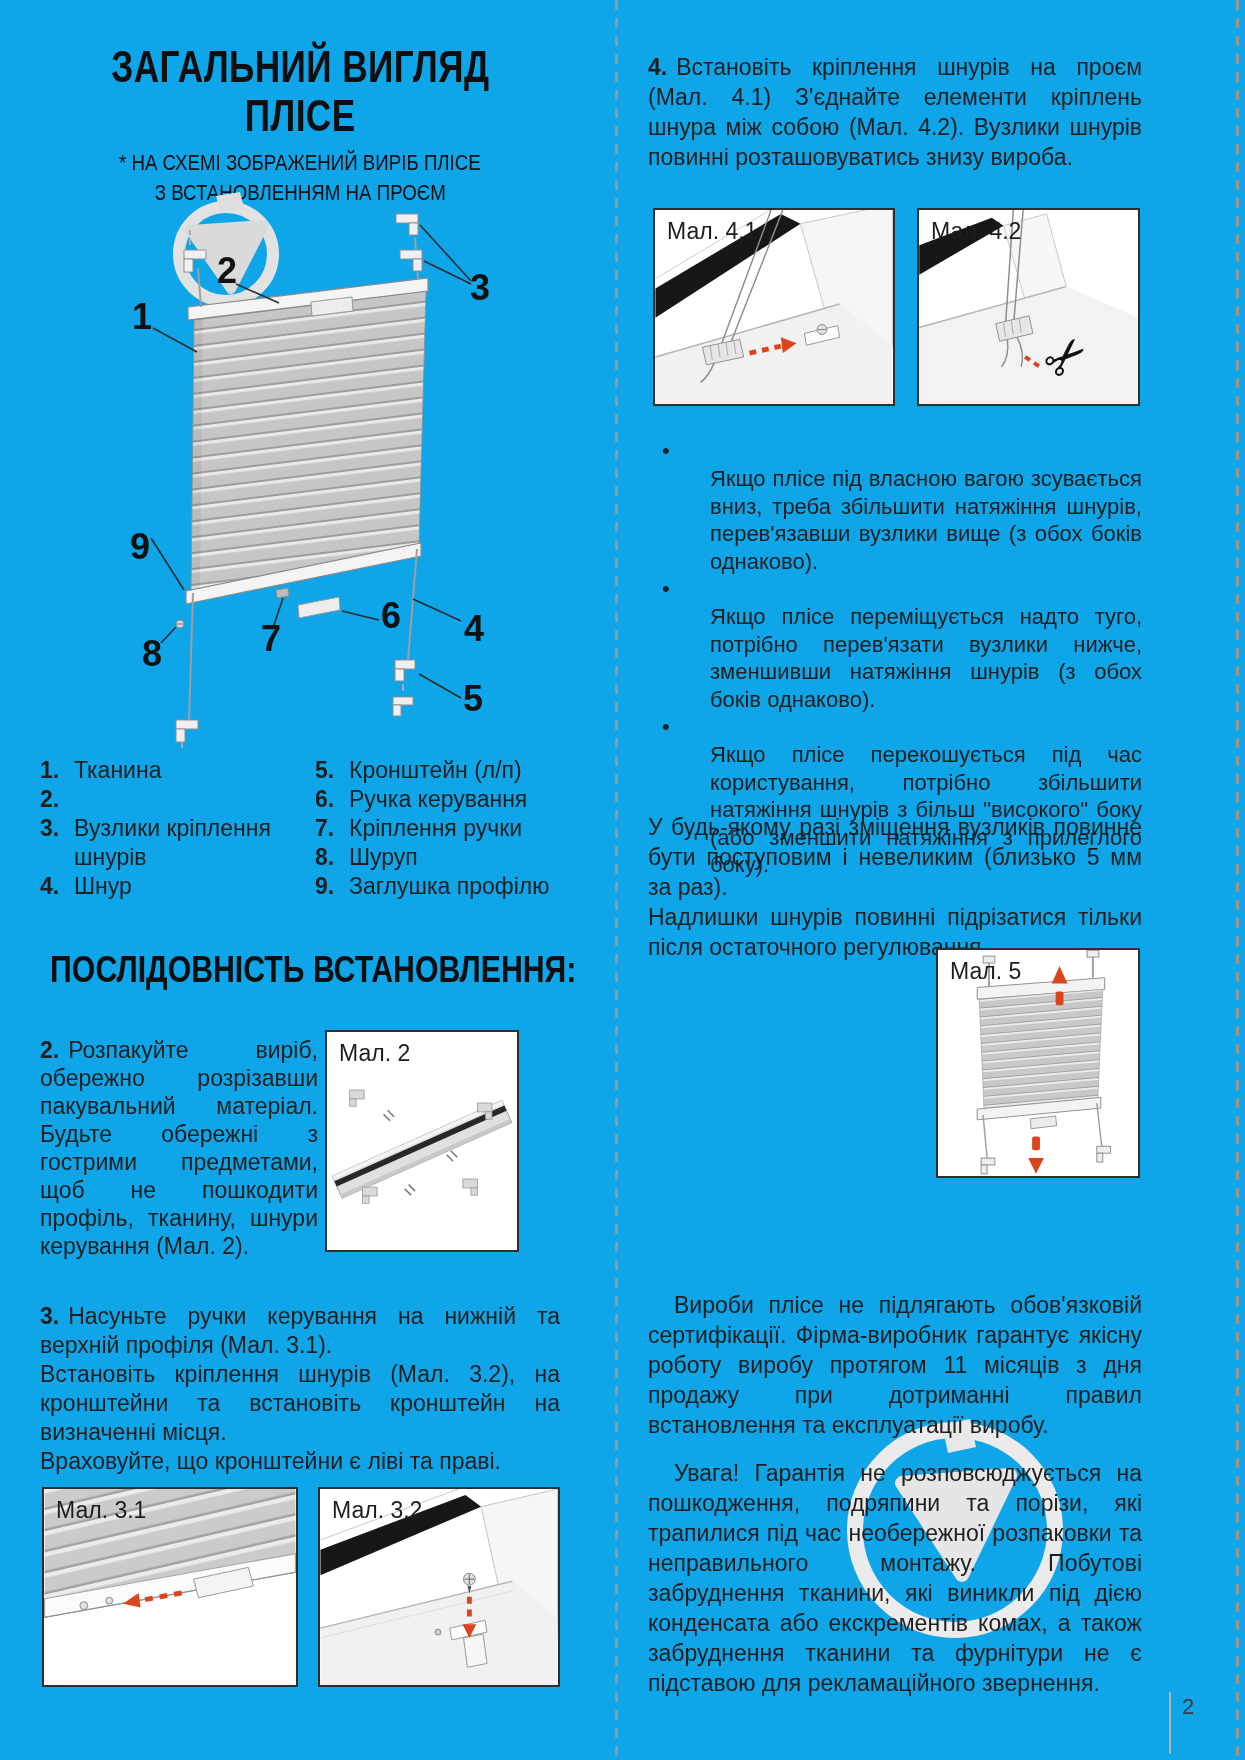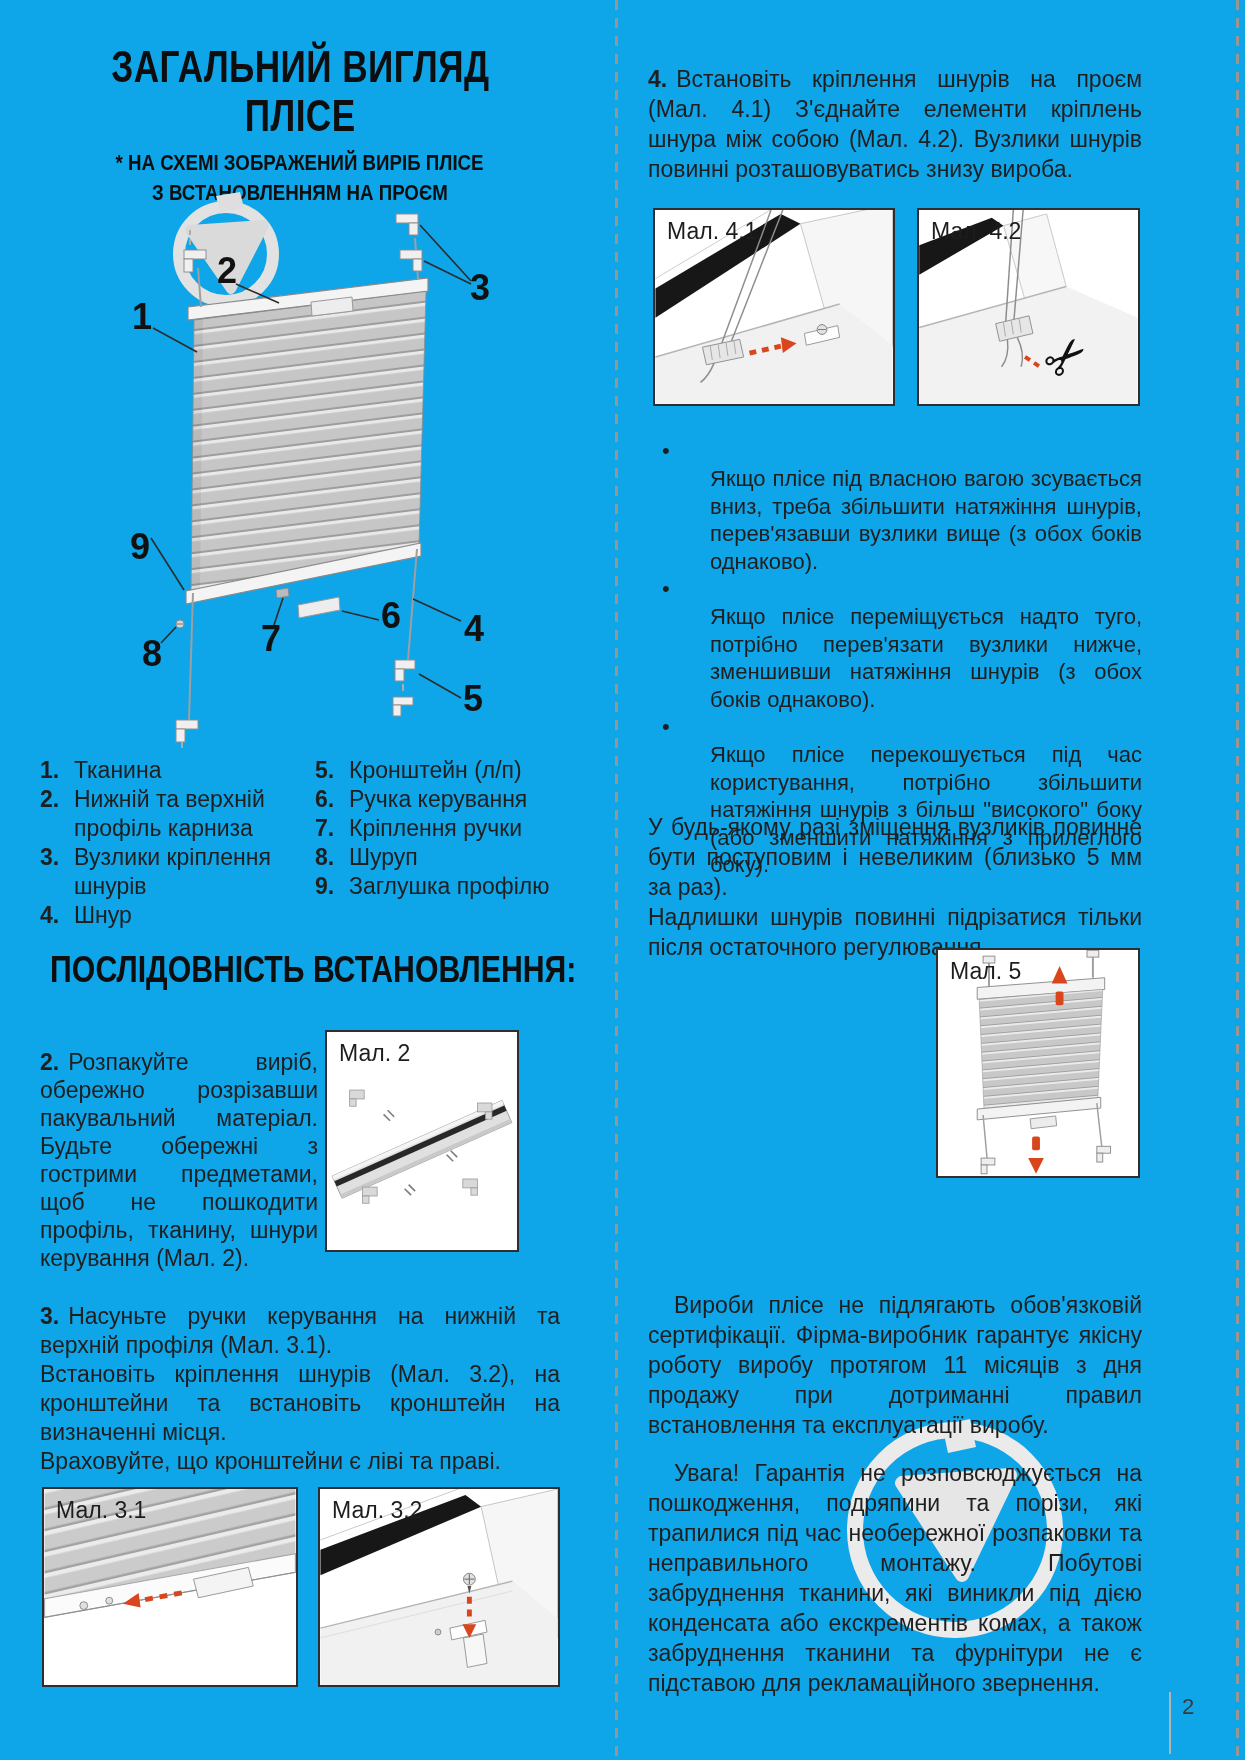--- a/index.html
+++ b/index.html
@@ -4,23 +4,23 @@
 <style>
   * { margin:0; padding:0; box-sizing:border-box; }
   html,body { background:#ffffff; }
   .page {
     position:relative; width:1245px; height:1760px; background:#0ea5e9;
     font-family:"Liberation Sans", sans-serif; color:#1f1f1f; overflow:hidden;padding-left:24px;
   }
   .abs { position:absolute; }
   .cond { display:inline-block; transform:scaleX(0.8); transform-origin:50% 50%; white-space:nowrap; }
   .h1 { font-weight:bold; font-size:44px; line-height:49px; text-align:center; color:#0e0e0e; letter-spacing:0.5px; }
-  .h1sub { font-weight:bold; font-size:22px; line-height:30px; text-align:center; color:#0e0e0e; }
+  .h1sub { font-weight:normal; font-size:22px; line-height:30px; text-align:center; color:#0e0e0e; }
   .h2 { font-weight:bold; font-size:36px; line-height:44px; text-align:center; color:#0e0e0e; }
-  .bodytext { font-size:23px; line-height:28px; text-align:justify;margin-top:12px; }
+  .bodytext { font-size:23px; line-height:28px; text-align:justify; }
   .stepnum { font-weight:bold; margin-right:9px; }
   .legend { font-size:23px; line-height:29px; }
   .legend .item { display:flex; }
   .legend .num { font-weight:bold; width:34px; flex:none; }
   .figbox { position:absolute; border:2px solid #2e2e2e; background:#fff; }
   .figlabel { position:absolute; top:8px; left:12px; font-size:23px; color:#1d1d1d; z-index:2; }
   .figbox svg { position:absolute; inset:0; width:100%; height:100%; }
   .bullets .bitem { display:flex; font-size:22px; line-height:27.5px; }
   .bullets .bmark { width:62px; flex:none; padding-left:14px; }
   .bullets .btext { flex:1; text-align:justify;margin-top:28px; }
@@ -130,21 +130,20 @@
   </svg>
 
   <div class="abs legend" style="left:40px; top:756px; width:520px;">
     <div class="abs" style="left:0; top:0; width:272px;">
       <div class="item">
           <span class="num">1.</span>
           <span>Тканина</span>
         </div>
       <div class="item">
           <span class="num">2.</span>
-          <span>Нижній та верхній профіль карниза</span>
         </div>
       <div class="item">
           <span class="num">3.</span>
           <span>Вузлики кріплення шнурів</span>
         </div>
       <div class="item">
           <span class="num">4.</span>
           <span>Шнур</span>
         </div>
     </div>

